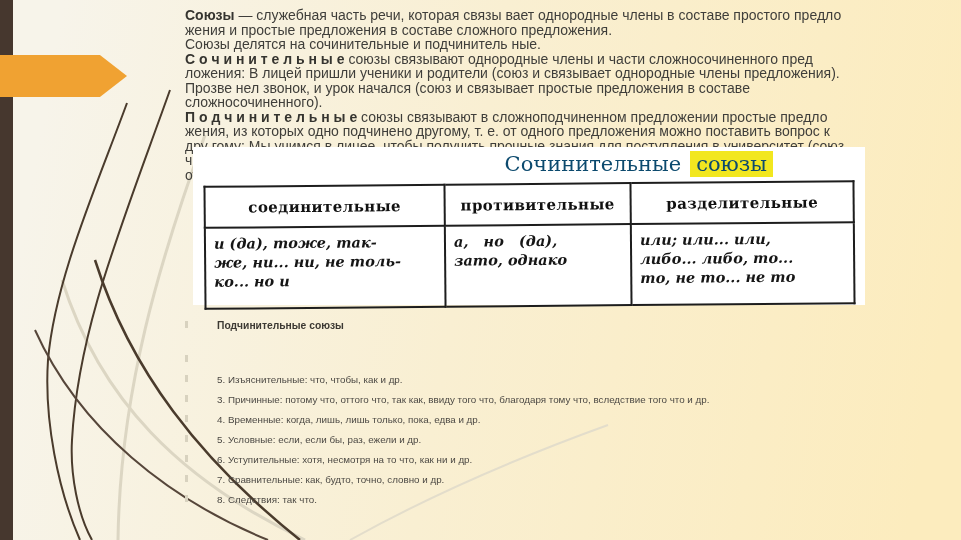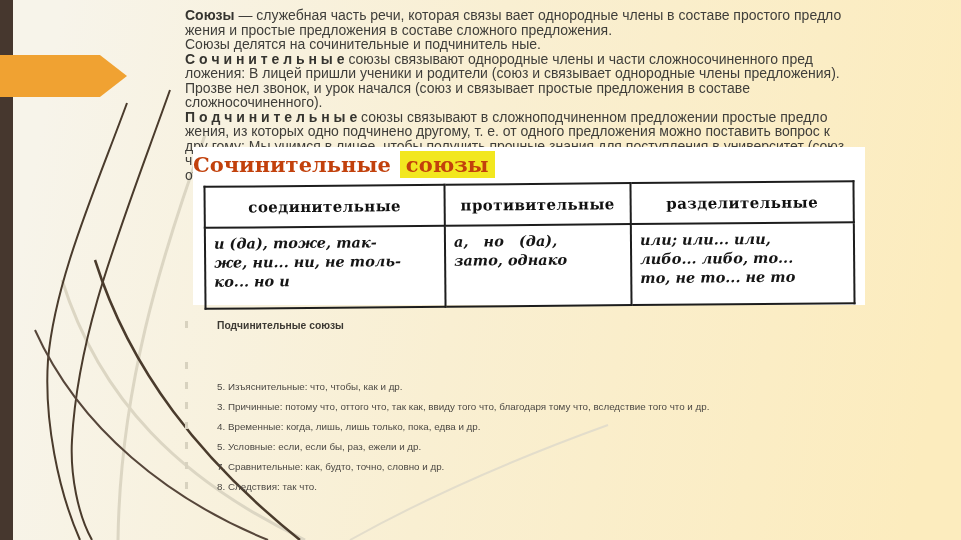--- a/index.html
+++ b/index.html
@@ -30,23 +30,23 @@
     font-size:14px; line-height:14.5px; color:#3f3e3a; z-index:4;
   }
   .intro p { margin:0; }
   .intro .b { font-weight:bold; color:#35342f; }
   
   .figure {
     position:absolute; left:193px; top:147px; width:672px; height:158px;
     background:#ffffff; z-index:4;
   }
   .fig-title {
-    position:absolute; top:5px; left:0; right:92px; text-align:left;
-    font-family:"DejaVu Serif", serif; font-weight:bold; font-size:21px;
-    color:#c2410c; white-space:nowrap;
+    position:absolute; top:5px; left:0; right:92px; text-align:right;
+    font-family:"DejaVu Serif", serif; font-weight:normal; font-size:21px;
+    color:#0c4a6e; white-space:nowrap;
   }
   .fig-title .plain { margin-right:9px; }
   .fig-title .hl { background:#f2e71f; padding:1px 6px; }
   .scan-table {
     position:absolute; left:11px; top:36px; width:649px;
     border-collapse:collapse; transform:rotate(-0.5deg);
     font-family:"DejaVu Serif", serif; table-layout:fixed;
   }
   .scan-table th, .scan-table td { border:2px solid #1d1d1d; }
   .scan-table th {
@@ -57,21 +57,21 @@
     font-size:14.5px; font-weight:bold; font-style:italic; line-height:19px;
     padding:5px 8px 8px 8px; vertical-align:top; white-space:pre-wrap;
     color:#161616; height:66px;
   }
   
   .list { position:absolute; left:184px; top:320px; width:740px; z-index:4; }
   .l-row {
     position:relative; padding-left:33px; margin-bottom:9px;
     font-size:9.8px; line-height:11px; color:#4c4944;
   }
-  .l-row.head { font-weight:bold; font-size:10.3px; color:#3c3933; margin-bottom:30px; }
+  .l-row.head { font-weight:bold; font-size:10.3px; color:#3c3933; margin-bottom:23px; }
   .l-row.spacer { height:8px; margin-bottom:12px; }
   .bullet {
     position:absolute; left:1px; top:1px; width:3px; height:7px;
     background:#d8d2bf;
   }
 </style>
 </head>
 <body>
 
 <div class="slide">
@@ -145,20 +145,21 @@
     <div class="l-row">
       <span class="bullet"></span>
       <span>4. Временные: когда, лишь, лишь только, пока, едва и др.</span>
     </div>
     <div class="l-row">
       <span class="bullet"></span>
       <span>5. Условные: если, если бы, раз, ежели и др.</span>
     </div>
     <div class="l-row">
       <span class="bullet"></span>
+      <span>6. Уступительные: хотя, несмотря на то что, как ни и др.</span>
     </div>
     <div class="l-row">
       <span class="bullet"></span>
       <span>7. Сравнительные: как, будто, точно, словно и др.</span>
     </div>
     <div class="l-row">
       <span class="bullet"></span>
       <span>8. Следствия: так что.</span>
     </div>
   </div>

